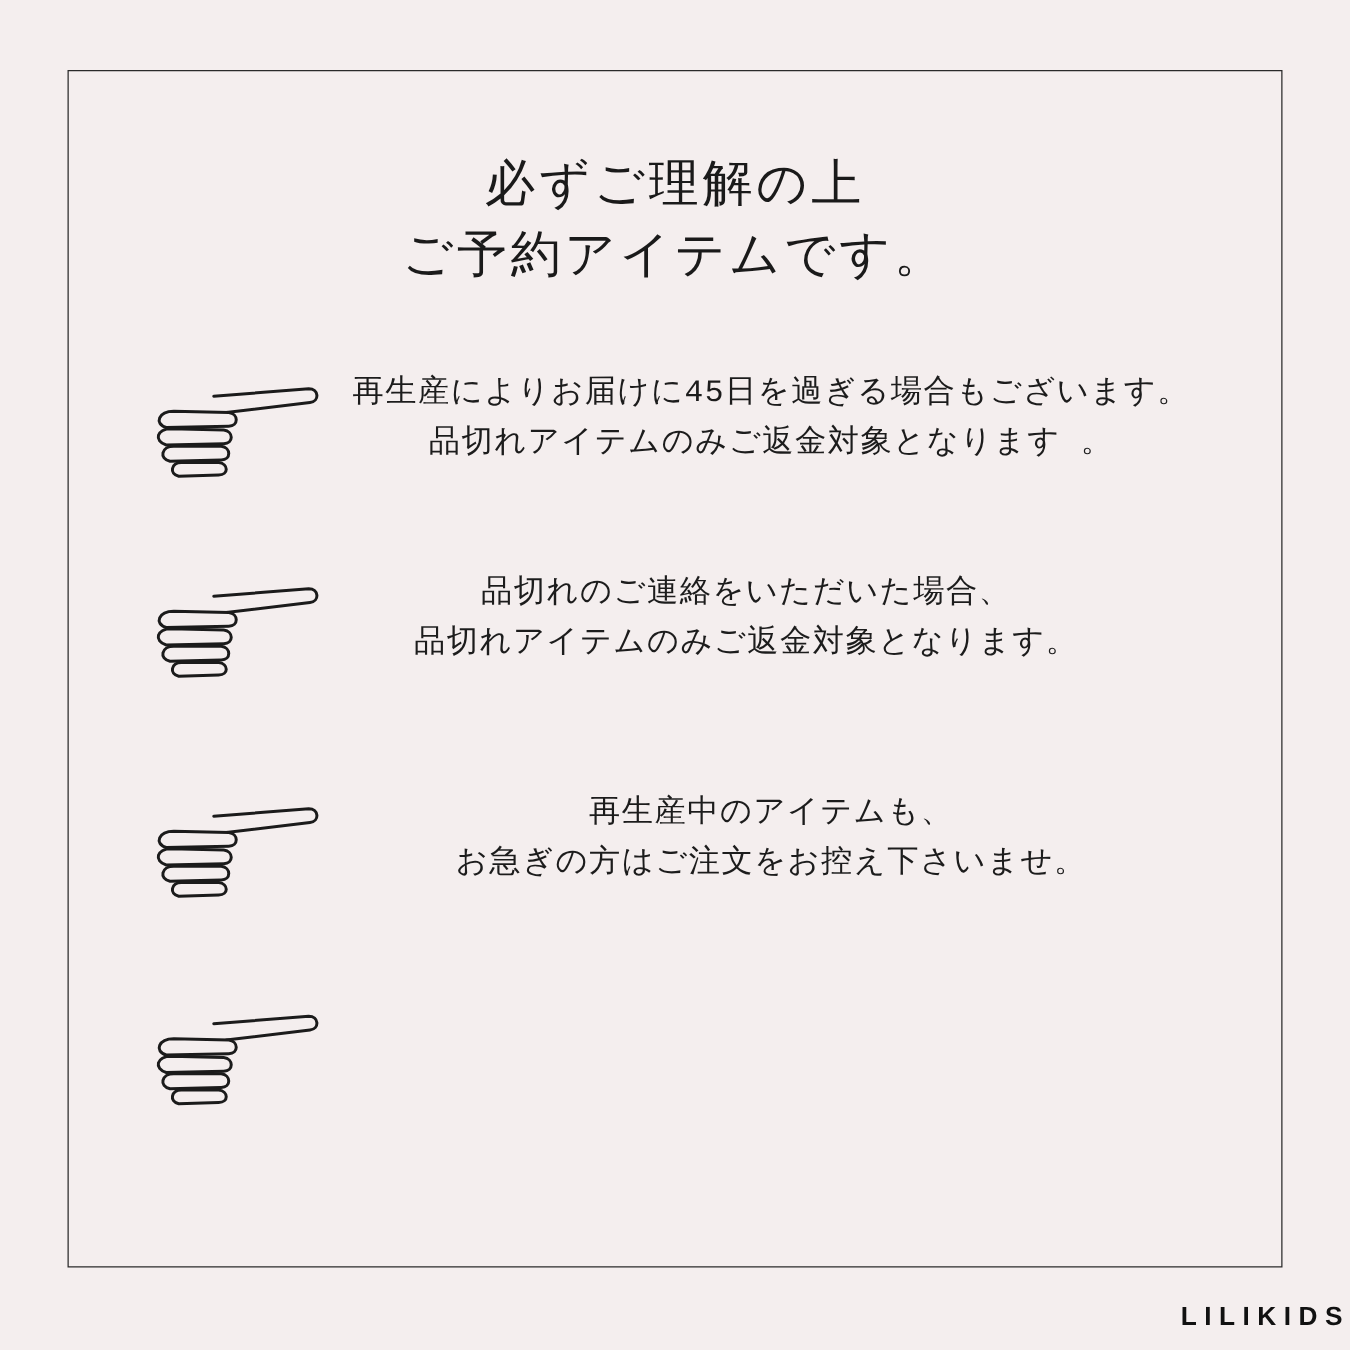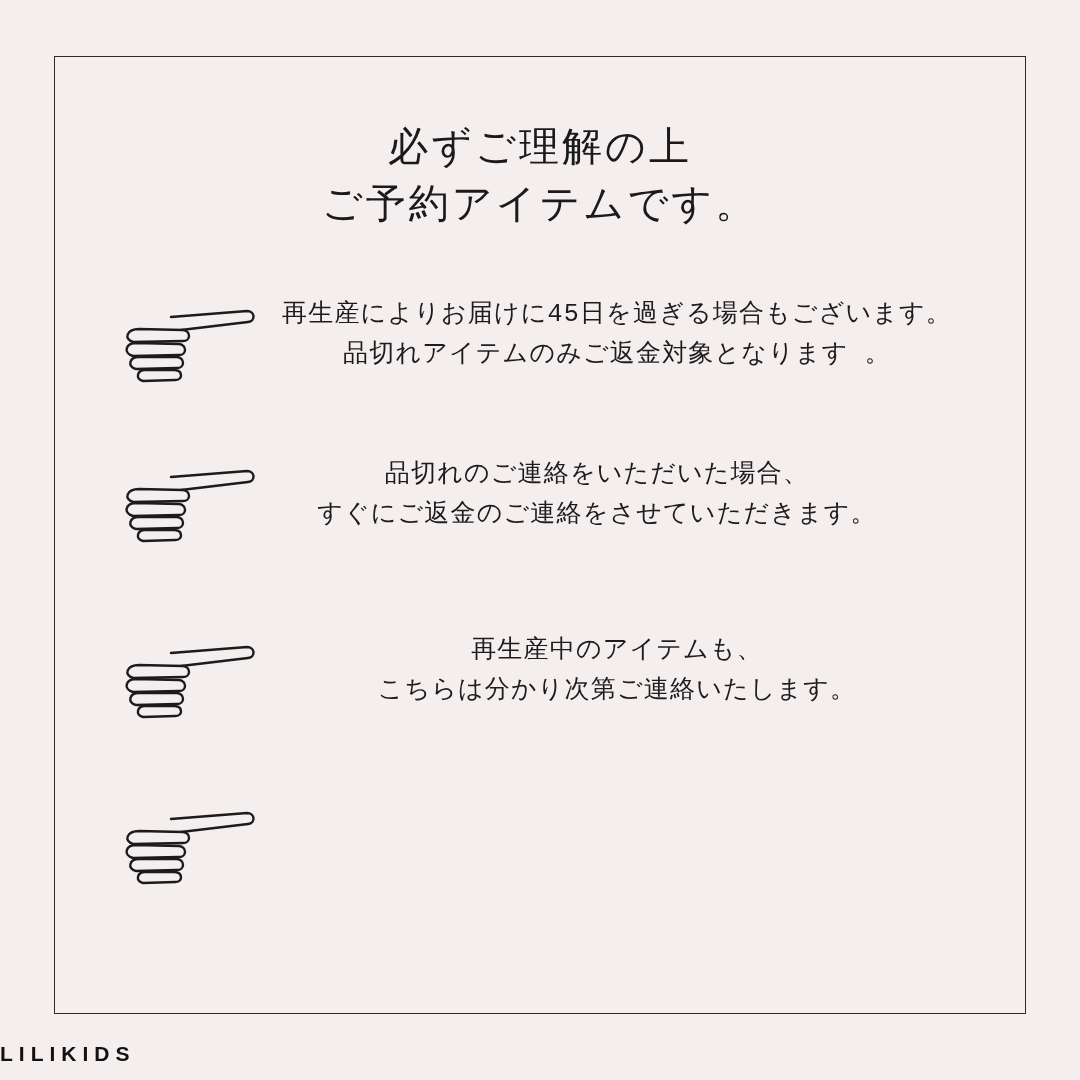--- a/index.html
+++ b/index.html
@@ -71,21 +71,21 @@
   .lines .line { display: block; white-space: nowrap; font-family: Liberation Mono, monospace; }
 
   .block-2 .lines { padding-right: 60px; }
   .block-4 .lines { padding-right: 70px; }
 
   .brand {
     position: absolute;
     left: 0;
     right: 0;
     top: 1042px;
-    text-align: left;
+    text-align: right;
     font-size: 21px;
     letter-spacing: 6px;
     font-family: "Liberation Sans", sans-serif;
     font-weight: 700;
     color: #111;
   }
 </style>
 </head>
 <body>
 
@@ -123,39 +123,39 @@
             <path d="M62 16 L138 10 C146 10 147 20 139 21 L72 29"></path>
             <path d="M30 28 C18 28 14 38 24 41 L74 40 C82 40 82 30 74 29 Z"></path>
             <path d="M28 42 C16 42 14 52 24 55 L70 54 C78 54 78 44 70 43 Z"></path>
             <path d="M30 56 C20 56 18 66 27 68 L68 67 C76 67 76 57 68 56 Z"></path>
             <path d="M36 69 C28 69 26 78 34 80 L66 79 C74 79 74 70 66 69 Z"></path>
           </g>
         </svg>
       </div>
       <div class="lines">
         <span class="line">品切れのご連絡をいただいた場合、</span>
-        <span class="line">すぐにご返金のご連絡をさせていただきます。</span>
+        <span class="line">品切れアイテムのみご返金対象となります。</span>
       </div>
     </div>
 
     <div class="block block-3">
       <div class="hand">
         <svg width="150" height="84" viewBox="0 0 150 84" xmlns="http://www.w3.org/2000/svg">
           <g fill="#f4eeee" stroke="#1b1b1b" stroke-width="2.4" stroke-linejoin="round" stroke-linecap="round">
             <path d="M62 16 L138 10 C146 10 147 20 139 21 L72 29"></path>
             <path d="M30 28 C18 28 14 38 24 41 L74 40 C82 40 82 30 74 29 Z"></path>
             <path d="M28 42 C16 42 14 52 24 55 L70 54 C78 54 78 44 70 43 Z"></path>
             <path d="M30 56 C20 56 18 66 27 68 L68 67 C76 67 76 57 68 56 Z"></path>
             <path d="M36 69 C28 69 26 78 34 80 L66 79 C74 79 74 70 66 69 Z"></path>
           </g>
         </svg>
       </div>
       <div class="lines">
         <span class="line">再生産中のアイテムも、</span>
-        <span class="line">こちらは分かり次第ご連絡いたします。</span>
+        <span class="line">お急ぎの方はご注文をお控え下さいませ。</span>
       </div>
     </div>
 
     <div class="block block-4">
       <div class="hand">
         <svg width="150" height="84" viewBox="0 0 150 84" xmlns="http://www.w3.org/2000/svg">
           <g fill="#f4eeee" stroke="#1b1b1b" stroke-width="2.4" stroke-linejoin="round" stroke-linecap="round">
             <path d="M62 16 L138 10 C146 10 147 20 139 21 L72 29"></path>
             <path d="M30 28 C18 28 14 38 24 41 L74 40 C82 40 82 30 74 29 Z"></path>
             <path d="M28 42 C16 42 14 52 24 55 L70 54 C78 54 78 44 70 43 Z"></path>

